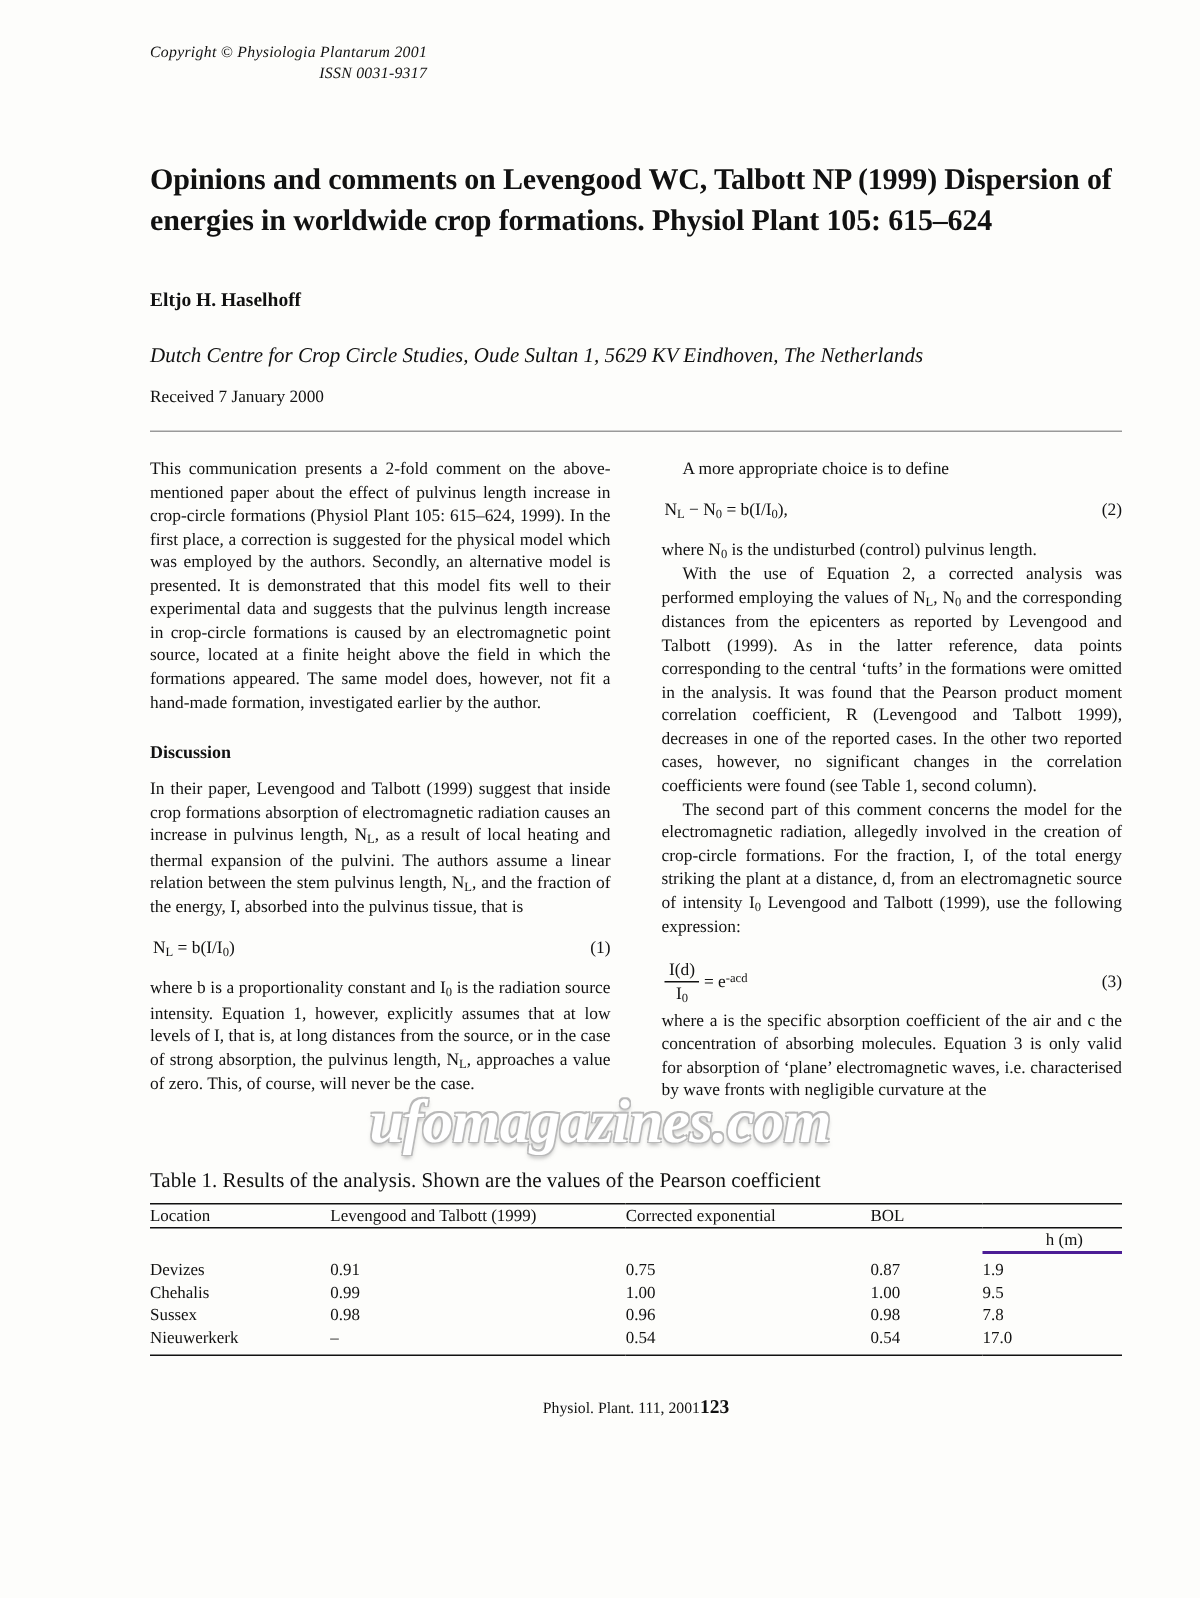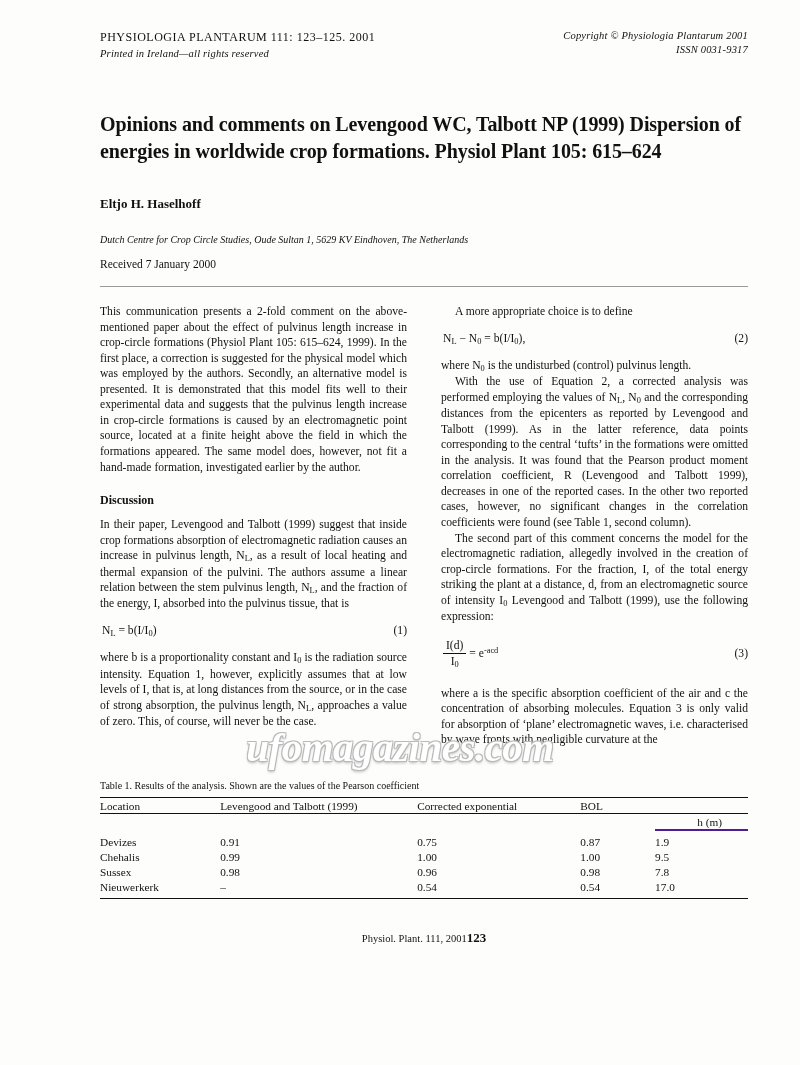--- a/index.html
+++ b/index.html
@@ -65,21 +65,21 @@
     line-height: 1.33;
     letter-spacing: -0.1px;
   }
   .author {
     margin-top: 32px;
     font-size: 13px;
     font-weight: bold;
   }
   .affiliation {
     margin-top: 22px;
-    font-size: 10px;
+    font-size: 14px;
     font-style: italic;
   }
   .received {
     margin-top: 13px;
     font-size: 11.5px;
   }
   .rule {
     margin-top: 16px;
     border: 0;
     border-top: 1px solid #9a9a9a;
@@ -143,21 +143,21 @@
   }
 
   
   .table-wrap {
     position: absolute;
     left: 100px;
     top: 780px;
     width: 648px;
   }
   .tbl-caption {
-    font-size: 10px;
+    font-size: 14px;
     margin-bottom: 6px;
   }
   table.data {
     width: 100%;
     border-collapse: collapse;
     font-size: 11.3px;
   }
   table.data th, table.data td {
     text-align: left;
     padding: 1.5px 0;
@@ -218,24 +218,20 @@
   }
 </style>
 </head>
 <body>
 
 <div class="page">
 
   <div class="content">
 
     <div class="runhead">
-      <div class="runhead-left">
-        <div class="line1">PHYSIOLOGIA PLANTARUM 111: 123–125. 2001</div>
-        <div class="line2">Printed in Ireland—all rights reserved</div>
-      </div>
       <div class="runhead-right">
         <div class="line1">Copyright © Physiologia Plantarum 2001</div>
         <div class="line2">ISSN 0031-9317</div>
       </div>
     </div>
 
     <div class="title">Opinions and comments on Levengood WC, Talbott NP (1999) Dispersion of energies in worldwide crop formations. Physiol Plant 105: 615–624</div>
     <div class="author">Eltjo H. Haselhoff</div>
     <div class="affiliation">Dutch Centre for Crop Circle Studies, Oude Sultan 1, 5629 KV Eindhoven, The Netherlands</div>
     <div class="received">Received 7 January 2000</div>
@@ -265,21 +261,21 @@
           <span class="expr"><span>N</span><sub>L</sub><span> − N</span><sub>0</sub><span> = b(I/I</span><sub>0</sub><span>),</span></span>
           <span class="num">(2)</span>
         </div>
 
         <p class="noindent"><span>where N</span><sub>0</sub><span> is the undisturbed (control) pulvinus length.</span></p>
 
         <p><span>With the use of Equation 2, a corrected analysis was performed employing the values of N</span><sub>L</sub><span>, N</span><sub>0</sub><span> and the corresponding distances from the epicenters as reported by Levengood and Talbott (1999). As in the latter reference, data points corresponding to the central ‘tufts’ in the formations were omitted in the analysis. It was found that the Pearson product moment correlation coefficient, R (Levengood and Talbott 1999), decreases in one of the reported cases. In the other two reported cases, however, no significant changes in the correlation coefficients were found (see Table 1, second column).</span></p>
 
         <p><span>The second part of this comment concerns the model for the electromagnetic radiation, allegedly involved in the creation of crop-circle formations. For the fraction, I, of the total energy striking the plant at a distance, d, from an electromagnetic source of intensity I</span><sub>0</sub><span> Levengood and Talbott (1999), use the following expression:</span></p>
 
-        <div class="eq" style="margin-top:14px;margin-bottom:16px">
+        <div class="eq" style="margin-top:14px;margin-bottom:2px">
           <span class="expr"><span class="frac"><span class="top">I(d)</span><span class="bot"><span>I</span><sub>0</sub></span></span><span> = e</span><sup>-acd</sup></span>
           <span class="num">(3)</span>
         </div>
 
         <p class="noindent">where a is the specific absorption coefficient of the air and c the concentration of absorbing molecules. Equation 3 is only valid for absorption of ‘plane’ electromagnetic waves, i.e. characterised by wave fronts with negligible curvature at the</p>
       </div>
     </div>
   </div>
 
   <div class="table-wrap">

